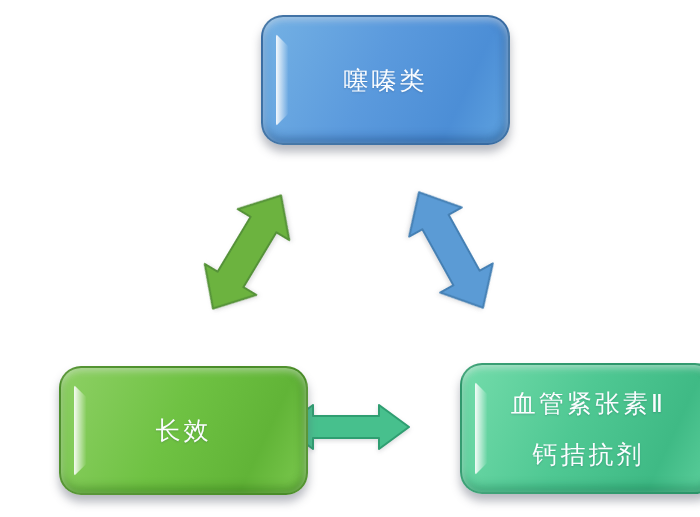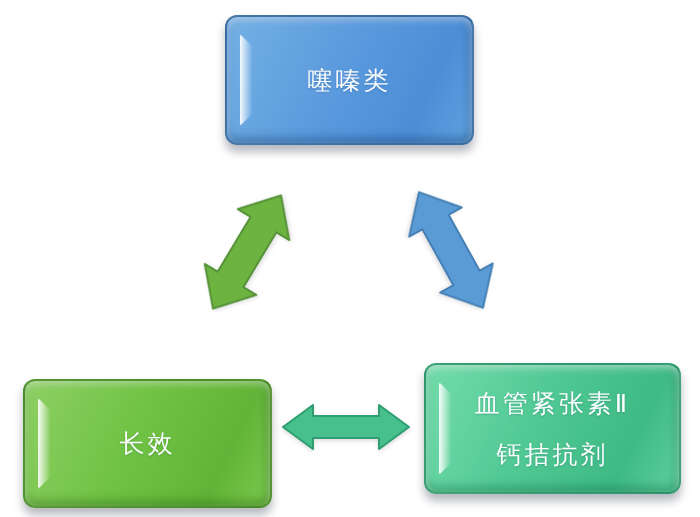--- a/index.html
+++ b/index.html
@@ -1,22 +1,22 @@
 <!DOCTYPE html>
 <html><head>
 <meta charset="utf-8">
 <style>
   html,body{margin:0;padding:0;background:#ffffff;}
   .canvas{
     position:relative;width:700px;height:517px;background:#ffffff;overflow:hidden;
     font-family:"DejaVu Sans","Liberation Sans",sans-serif;
   }
   .node{
-    position:absolute;border-radius:12px;display:flex;flex-direction:column;
-    align-items:center;justify-content:center;gap:26px;text-align:center;
+    position:absolute;border-radius:22px;display:flex;flex-direction:column;
+    align-items:center;justify-content:center;gap:26px;text-align:center;margin-left:36px;
   }
   .node .line{
     color:#fbfdff;font-size:25px;letter-spacing:3px;line-height:1;
     text-shadow:0 1px 2px rgba(0,30,60,.18);white-space:nowrap;
   }
   
   .node::before{
     content:"";position:absolute;left:13px;top:17px;bottom:17px;width:12px;
     background:linear-gradient(to right,rgba(255,255,255,.92),rgba(255,255,255,.04));
     clip-path:polygon(0 0,100% 13%,100% 87%,0 100%);
@@ -25,21 +25,21 @@
   .node-blue{
     left:225px;top:15px;width:245px;height:126px;
     background:linear-gradient(115deg,#74b1e4 0%,#5b9add 45%,#4c8ed6 78%,#5fa3e0 100%);
     border:2px solid rgba(38,76,118,.55);
     box-shadow:inset 0 3px 7px rgba(255,255,255,.45),
                inset 0 -6px 10px rgba(10,50,100,.30),
                inset -5px 0 9px rgba(10,50,100,.18),
                0 7px 10px rgba(95,100,115,.45);
   }
   .node-green{
-    left:23px;top:379px;width:245px;height:125px;
+    left:23px;top:366px;width:245px;height:125px;
     background:linear-gradient(115deg,#8ed065 0%,#6fc243 45%,#61b437 78%,#7cc94f 100%);
     border:2px solid rgba(52,105,28,.55);
     box-shadow:inset 0 3px 7px rgba(255,255,255,.45),
                inset 0 -6px 10px rgba(30,85,10,.30),
                inset -5px 0 9px rgba(30,85,10,.18),
                0 7px 10px rgba(95,100,115,.45);
   }
   .node-teal{
     left:424px;top:363px;width:253px;height:127px;
     background:linear-gradient(115deg,#74dcab 0%,#4fc893 45%,#3fba85 78%,#5fd19e 100%);

